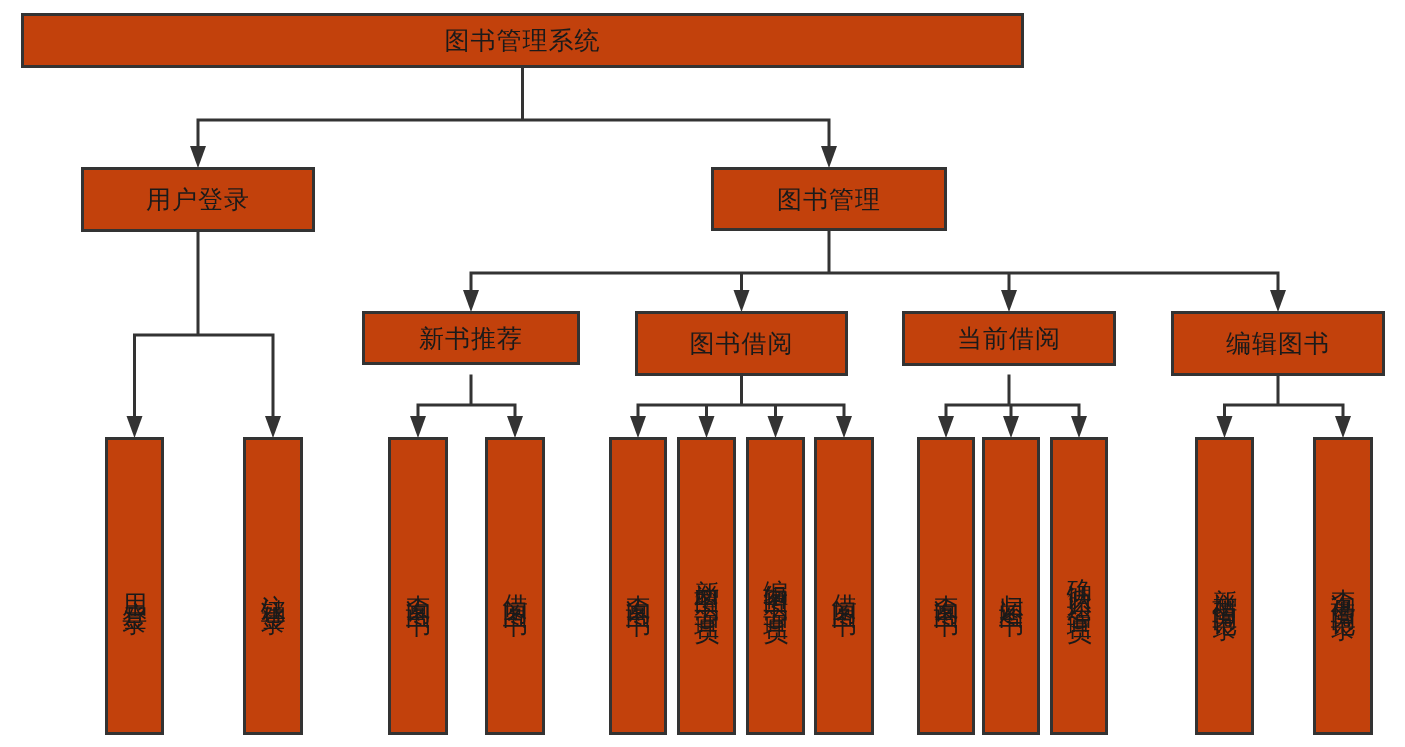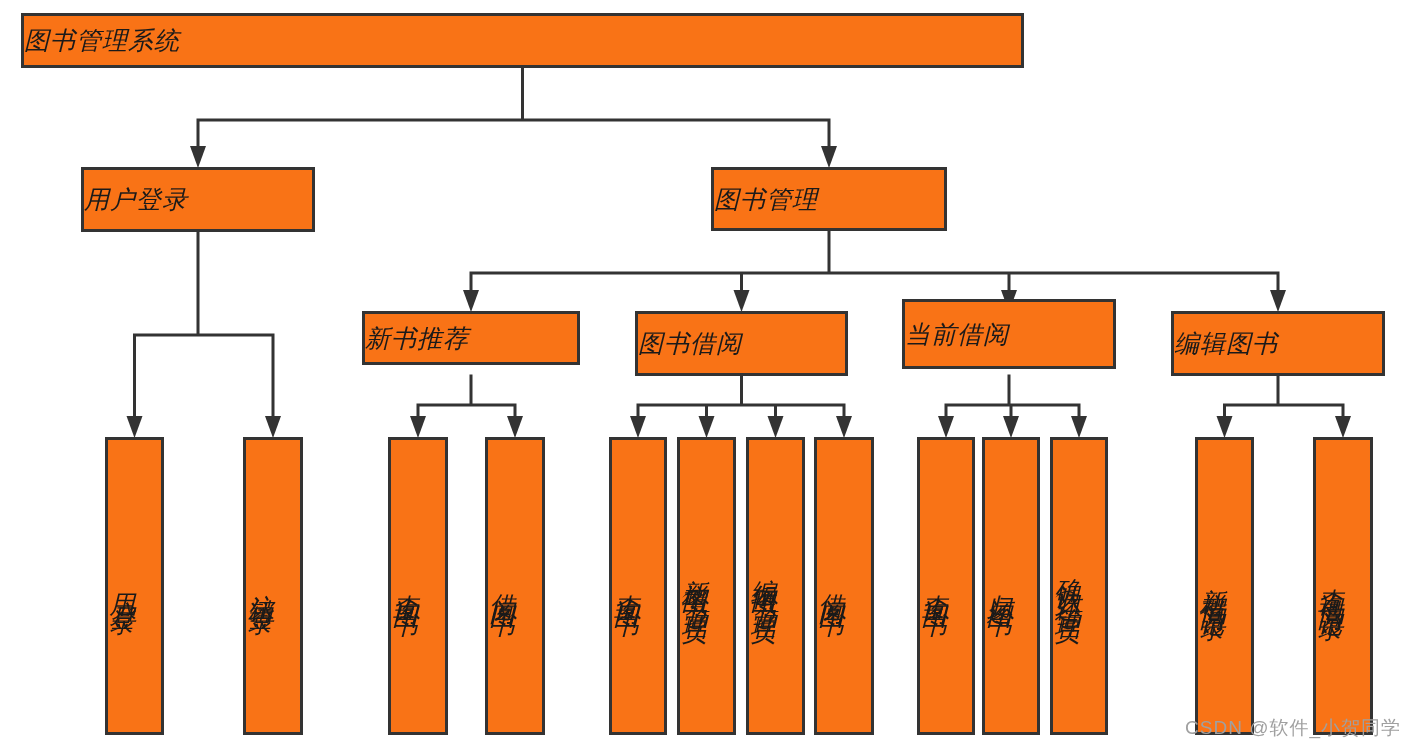--- a/index.html
+++ b/index.html
@@ -17,28 +17,27 @@
   }
   #connectors {
     position: absolute;
     left: 0;
     top: 0;
     z-index: 0;
   }
   .node {
     position: absolute;
     box-sizing: border-box;
-    background: #f97316;
+    background: #c2410c;
     border: 3px solid #333333;
     display: flex;
     align-items: center;
-    justify-content: flex-start;
+    justify-content: center;
     z-index: 1;
     color: #1a1a1a;
-    font-style: italic;
   }
   .node .label {
     line-height: 1.15;
     white-space: nowrap;
   }
   .node.h .label {
     font-size: 25px;
     letter-spacing: 1px;
   }
   .node.v .label {
@@ -93,21 +92,21 @@
       </div>
       <div class="node h" style="left: 711px; top: 167px; width: 236px; height: 64px; border-color: rgb(51, 51, 51); color: rgb(26, 26, 26);">
         <span class="label">图书管理</span>
       </div>
       <div class="node h" style="left: 362px; top: 311px; width: 218px; height: 54px; border-color: rgb(51, 51, 51); color: rgb(26, 26, 26);">
         <span class="label">新书推荐</span>
       </div>
       <div class="node h" style="left: 635px; top: 311px; width: 213px; height: 65px; border-color: rgb(51, 51, 51); color: rgb(26, 26, 26);">
         <span class="label">图书借阅</span>
       </div>
-      <div class="node h" style="left: 902px; top: 299px; width: 214px; height: 70px; border-color: rgb(51, 51, 51); color: rgb(26, 26, 26);">
+      <div class="node h" style="left: 902px; top: 311px; width: 214px; height: 55px; border-color: rgb(51, 51, 51); color: rgb(26, 26, 26);">
         <span class="label">当前借阅</span>
       </div>
       <div class="node h" style="left: 1171px; top: 311px; width: 214px; height: 65px; border-color: rgb(51, 51, 51); color: rgb(26, 26, 26);">
         <span class="label">编辑图书</span>
       </div>
       <div class="node v" style="left: 105px; top: 437px; width: 59px; height: 298px; border-color: rgb(51, 51, 51); color: rgb(26, 26, 26);">
         <span class="label">用户登录</span>
       </div>
       <div class="node v" style="left: 243px; top: 437px; width: 60px; height: 298px; border-color: rgb(51, 51, 51); color: rgb(26, 26, 26);">
         <span class="label">注销登录</span>
@@ -139,14 +138,13 @@
       <div class="node v" style="left: 1050px; top: 437px; width: 58px; height: 298px; border-color: rgb(51, 51, 51); color: rgb(26, 26, 26);">
         <span class="label">确认归还（管理员）</span>
       </div>
       <div class="node v" style="left: 1195px; top: 437px; width: 59px; height: 298px; border-color: rgb(51, 51, 51); color: rgb(26, 26, 26);">
         <span class="label">新增借阅记录</span>
       </div>
       <div class="node v" style="left: 1313px; top: 437px; width: 60px; height: 298px; border-color: rgb(51, 51, 51); color: rgb(26, 26, 26);">
         <span class="label">查询借阅记录</span>
       </div>
     </div>
-  <div id="watermark" style="color: rgb(160, 160, 160);">CSDN @软件_小贺同学</div>
 </div>
 
 </body></html>

